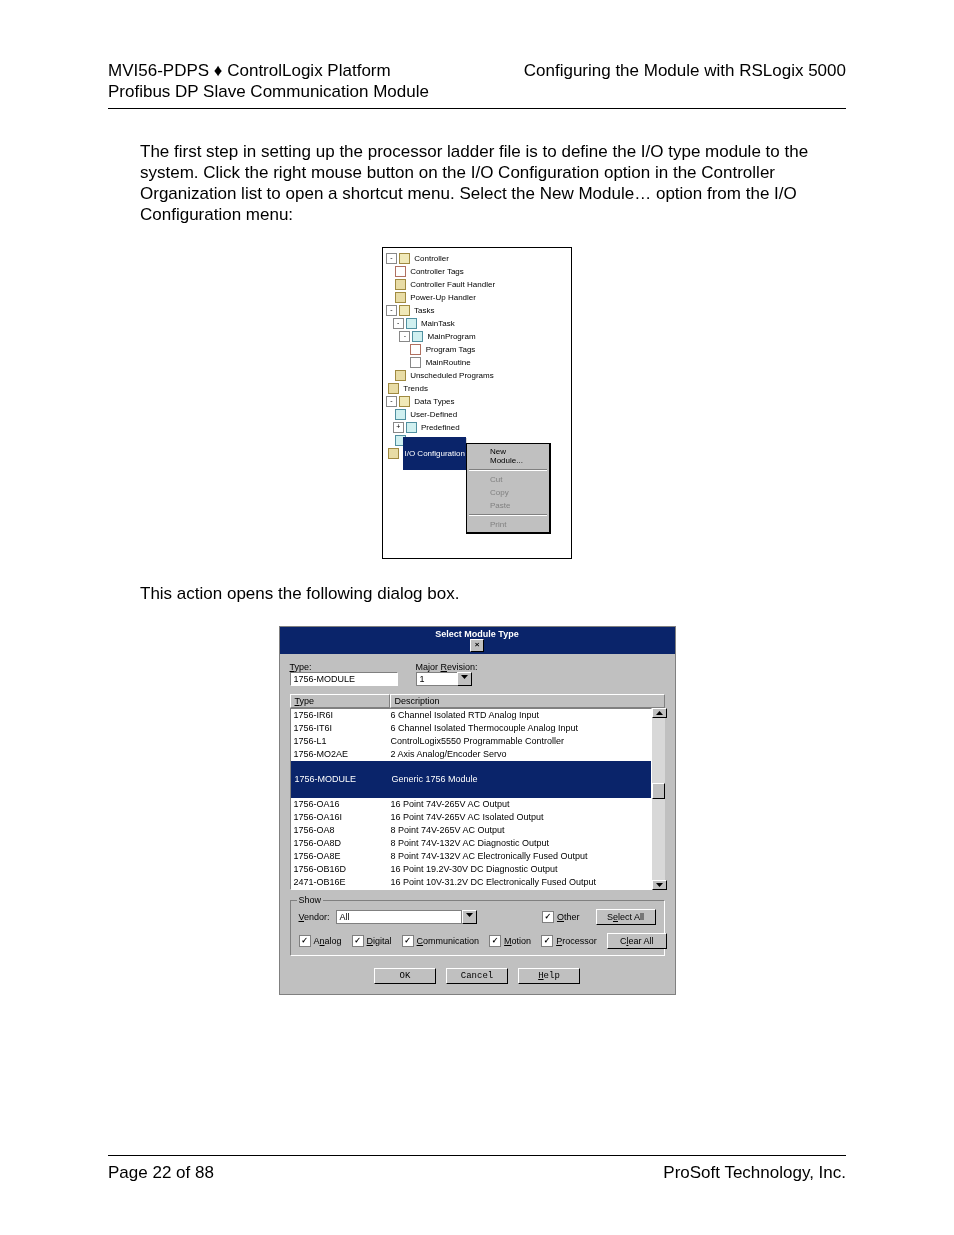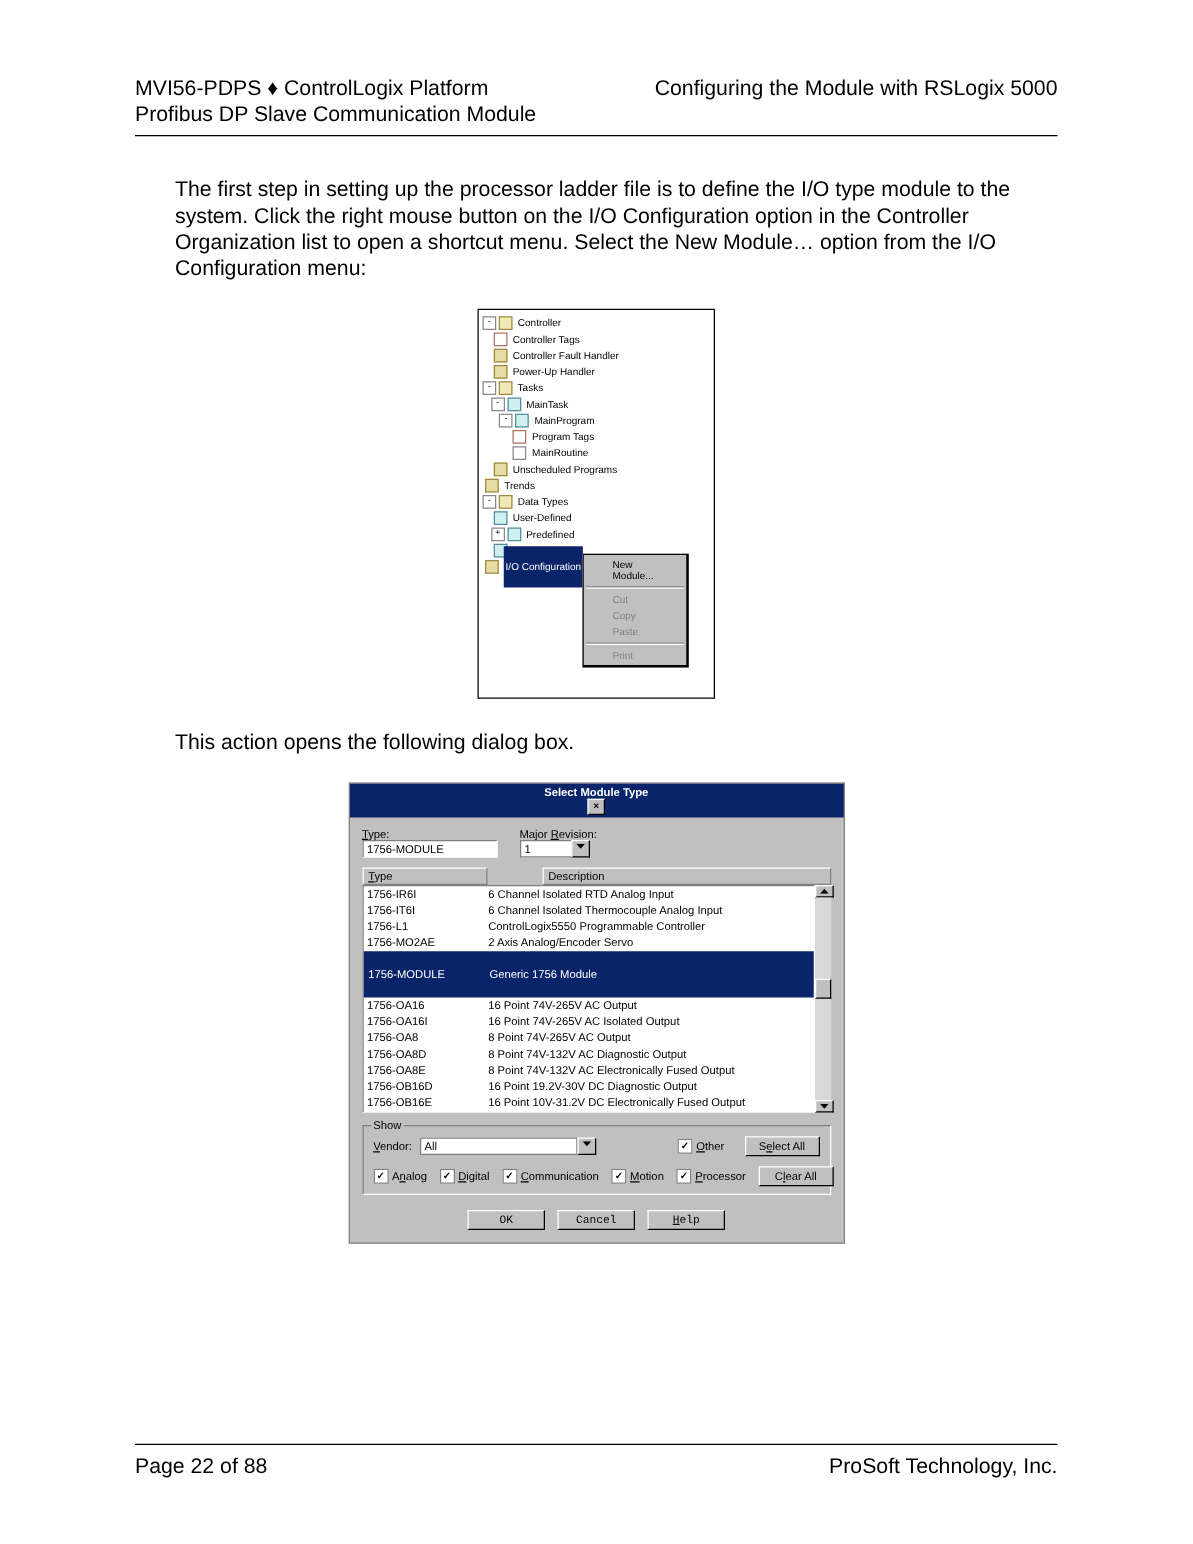--- a/index.html
+++ b/index.html
@@ -155,21 +155,20 @@
     font-size:7px;
     text-align:center;
     line-height:11px;
   }
   .drop-btn svg, .scroll-btn svg { display:block; margin:2px auto; }
 
   
   .list-headers {
     display:flex;
     margin-top:4px;
-    gap:44px;
   }
   .list-headers .hcell {
     background:#c0c0c0;
     border:1px solid #fff;
     border-right-color:#808080;
     border-bottom-color:#808080;
     font-size:9px;
     padding:1px 4px;
   }
   .hcell.type { width:90px; }
@@ -420,21 +419,21 @@
               </div>
               <div class="lrow">
                 <div class="c1">1756-OA8E</div>
                 <div class="c2">8 Point 74V-132V AC Electronically Fused Output</div>
               </div>
               <div class="lrow">
                 <div class="c1">1756-OB16D</div>
                 <div class="c2">16 Point 19.2V-30V DC Diagnostic Output</div>
               </div>
               <div class="lrow">
-                <div class="c1">1756-OB16E</div>
+                <div class="c1">2471-OB16E</div>
                 <div class="c2">16 Point 10V-31.2V DC Electronically Fused Output</div>
               </div>
             </div>
           <div class="scroll">
             <div class="scroll-btn">
                 <svg width="7" height="4" viewBox="0 0 7 4">
                   <polygon points="3.5,0 7,4 0,4" fill="#000"></polygon>
                 </svg>
               </div>
             <div class="scroll-track">

